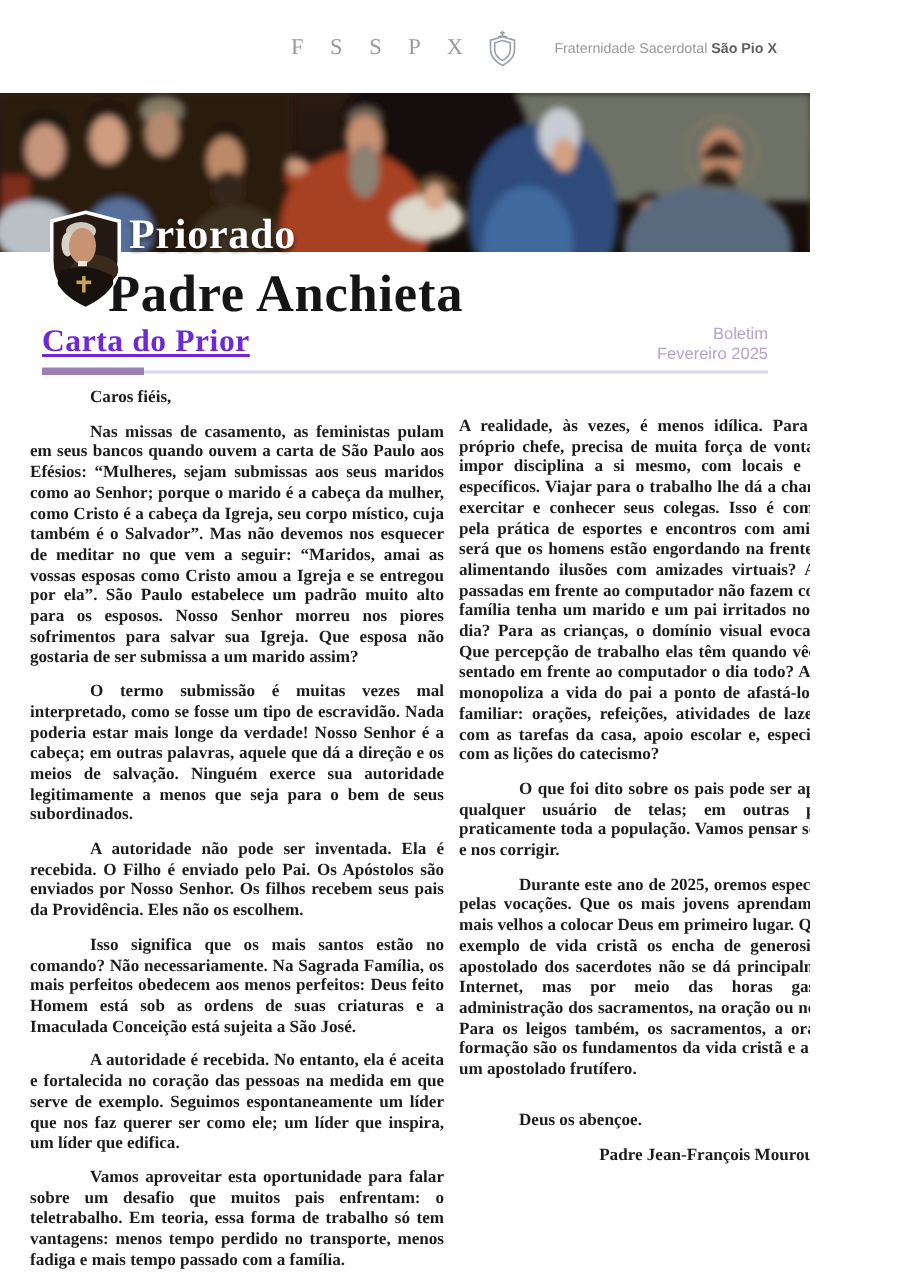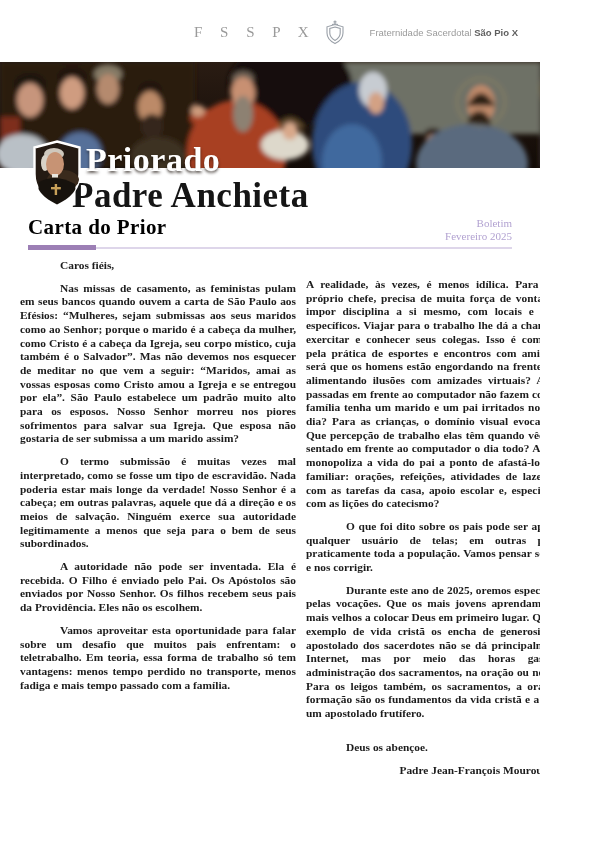--- a/index.html
+++ b/index.html
@@ -15,30 +15,30 @@
   .org-name{font-family:"Liberation Sans",sans-serif;font-size:9.5px;color:#9a9a9a;padding-left:16px;}
   .org-name .bold{font-weight:bold;color:#5f5f5f;}
 
   
   .banner{position:absolute;top:62px;left:0;width:600px;height:106px;overflow:hidden;}
   .banner svg{display:block;width:600px;height:106px;}
 
   
   .shield{position:absolute;top:140px;left:33px;width:48px;height:66px;z-index:4;}
   .title-line1{position:absolute;top:141px;left:86px;z-index:3;font-weight:700;
-               font-size:34px;color:#ffffff;text-shadow:0 2px 3px rgba(20,10,5,.65);
+               font-size:28px;color:#ffffff;text-shadow:0 2px 3px rgba(20,10,5,.65);
                letter-spacing:.5px;}
   .title-line2{position:absolute;top:176px;left:72px;z-index:3;font-weight:700;
                font-size:35px;color:#151515;letter-spacing:.5px;}
 
   
   .section-title{position:absolute;top:215px;left:28px;font-size:21px;font-weight:700;
-                 color:#000000;letter-spacing:.4px;}
+                 color:#6d28d9;letter-spacing:.4px;text-decoration:underline;}
   .issue{position:absolute;top:217px;right:28px;text-align:right;
-         font-family:Liberation Serif, serif;font-size:11px;line-height:13px;
+         font-family:Liberation Sans, sans-serif;font-size:11px;line-height:13px;
          color:#b2a2d1;}
   .rule{position:absolute;top:245px;left:28px;right:28px;height:5px;}
   .rule-thin{position:absolute;top:2px;left:0;right:0;height:2px;background:#ded6ea;}
   .rule-thick{position:absolute;top:0;left:0;width:68px;height:5px;background:#9c7fb5;}
 
   
   .body-columns{position:absolute;top:259px;left:20px;display:flex;gap:10px;
                 color:#1c1c1c;}
   .col{width:276px;font-size:11.4px;line-height:13.7px;text-align:justify;}
   .col p{margin:0 0 9px 0;text-indent:40px;font-weight:bold;}
@@ -167,20 +167,22 @@
     <div class="rule-thin"></div>
     <div class="rule-thick"></div>
   </div>
 
   <div class="body-columns">
     <div class="col first">
       <p>Caros fiéis,</p>
       <p>Nas missas de casamento, as feministas pulam em seus bancos quando ouvem a carta de São Paulo aos Efésios: “Mulheres, sejam submissas aos seus maridos como ao Senhor; porque o marido é a cabeça da mulher, como Cristo é a cabeça da Igreja, seu corpo místico, cuja também é o Salvador”. Mas não devemos nos esquecer de meditar no que vem a seguir: “Maridos, amai as vossas esposas como Cristo amou a Igreja e se entregou por ela”. São Paulo estabelece um padrão muito alto para os esposos. Nosso Senhor morreu nos piores sofrimentos para salvar sua Igreja. Que esposa não gostaria de ser submissa a um marido assim?</p>
       <p>O termo submissão é muitas vezes mal interpretado, como se fosse um tipo de escravidão. Nada poderia estar mais longe da verdade! Nosso Senhor é a cabeça; em outras palavras, aquele que dá a direção e os meios de salvação. Ninguém exerce sua autoridade legitimamente a menos que seja para o bem de seus subordinados.</p>
       <p>A autoridade não pode ser inventada. Ela é recebida. O Filho é enviado pelo Pai. Os Apóstolos são enviados por Nosso Senhor. Os filhos recebem seus pais da Providência. Eles não os escolhem.</p>
+      <p>Isso significa que os mais santos estão no comando? Não necessariamente. Na Sagrada Família, os mais perfeitos obedecem aos menos perfeitos: Deus feito Homem está sob as ordens de suas criaturas e a Imaculada Conceição está sujeita a São José.</p>
+      <p>A autoridade é recebida.  No entanto, ela é aceita e fortalecida no coração das pessoas na medida em que serve de exemplo. Seguimos espontaneamente um líder que nos faz querer ser como ele; um líder que inspira, um líder que edifica.</p>
       <p>Vamos aproveitar esta oportunidade para falar sobre um desafio que muitos pais enfrentam: o teletrabalho. Em teoria, essa forma de trabalho só tem vantagens: menos tempo perdido no transporte, menos fadiga e mais tempo passado com a família.</p>
     </div>
     <div class="col second">
       <p class="flush">A realidade, às vezes, é menos idílica. Para ser seu próprio chefe, precisa de muita força de vontade para impor disciplina a si mesmo, com locais e horários específicos. Viajar para o trabalho lhe dá a chance de se exercitar e conhecer seus colegas. Isso é compensado pela prática de esportes e encontros com amigos? Ou será que os homens estão engordando na frente da tela, alimentando ilusões com amizades virtuais? As horas passadas em frente ao computador não fazem com que a família tenha um marido e um pai irritados no final do dia? Para as crianças, o domínio visual evoca o lazer. Que percepção de trabalho elas têm quando vêem o pai sentado em frente ao computador o dia todo? A tela não monopoliza a vida do pai a ponto de afastá-lo da vida familiar: orações, refeições, atividades de lazer, ajuda com as tarefas da casa, apoio escolar e, especialmente, com as lições do catecismo?</p>
       <p>O que foi dito sobre os pais pode ser aplicado a qualquer usuário de telas; em outras palavras, praticamente toda a população. Vamos pensar sobre isso e nos corrigir.</p>
       <p>Durante este ano de 2025, oremos especialmente pelas vocações. Que os mais jovens aprendam com os mais velhos a colocar Deus em primeiro lugar. Que nosso exemplo de vida cristã os encha de generosidade. O apostolado dos sacerdotes não se dá principalmente na Internet, mas por meio das horas gastas na administração dos sacramentos, na oração ou no estudo.  Para os leigos também, os sacramentos, a oração e a formação são os fundamentos da vida cristã e a fonte de um apostolado frutífero.</p>
       <p class="closing">Deus os abençoe.</p>
       <p class="signature">Padre Jean-François Mouroux, Prior</p>
     </div>
   </div>

